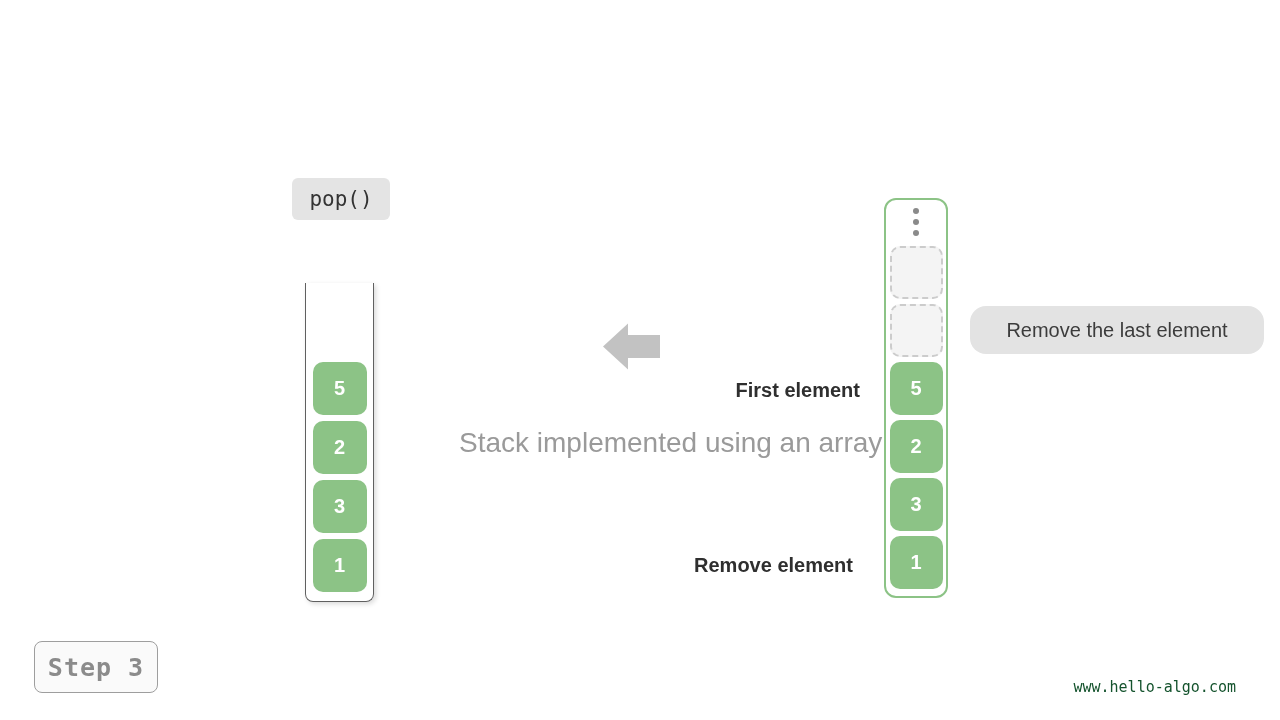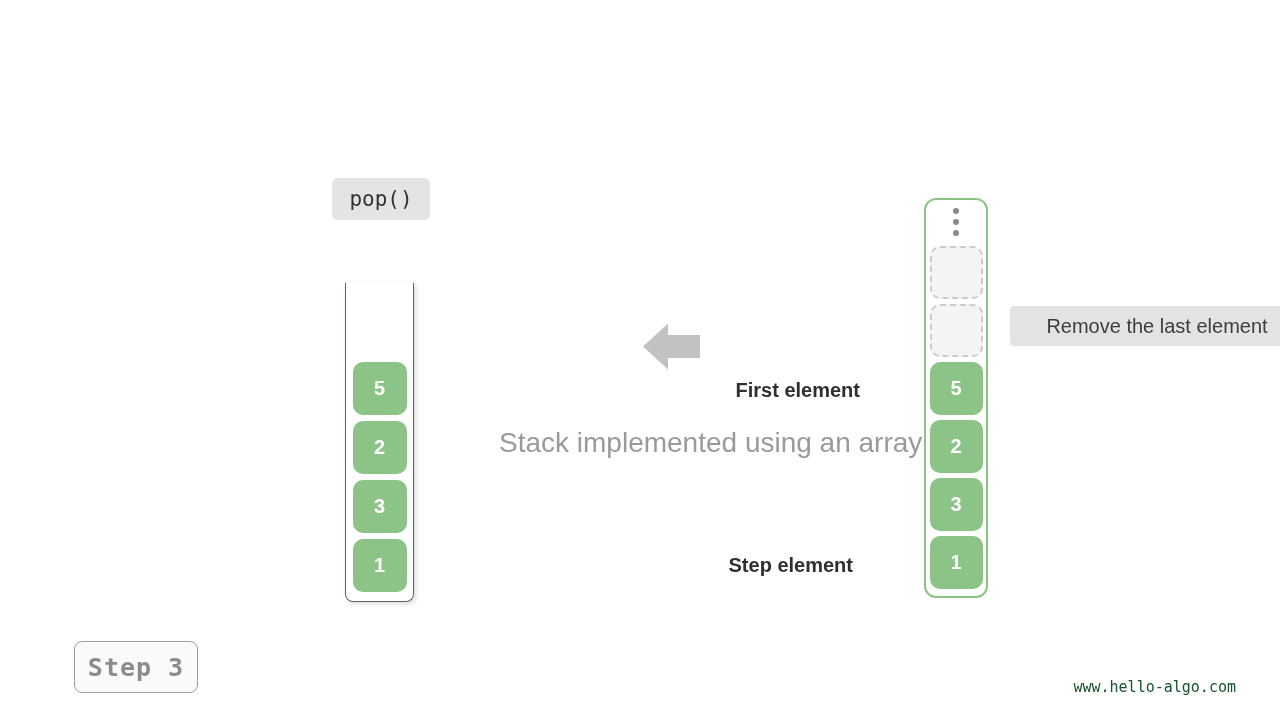--- a/index.html
+++ b/index.html
@@ -3,21 +3,21 @@
 <meta charset="utf-8">
 <style>
   html, body { margin: 0; padding: 0; }
   body {
     width: 1280px; height: 720px;
     background: #ffffff;
     position: relative;
     overflow: hidden;
     font-family: "Liberation Sans", sans-serif;
   }
-  .abs { position: absolute; margin-left: 40px; }
+  .abs { position: absolute; }
   .center { display: flex; align-items: center; justify-content: center; }
 
   
   .op-label {
     left: 292px; top: 178px; width: 98px; height: 42px;
     background: #e4e4e4; border-radius: 6px;
     color: #333333; font-family: "DejaVu Sans Mono", monospace;
     font-size: 21px;
   }
 
@@ -74,22 +74,22 @@
   }
   .annot-last { right: 420px; top: 379px; }
   .annot-first { right: 427px; top: 554px; }
   .caption {
     left: 459px; top: 427px;
     font-size: 28px; color: #9a9a9a; white-space: nowrap;
   }
 
   
   .tooltip {
-    left: 970px; top: 306px; width: 294px; height: 40px;
-    background: #e3e3e3; border-radius: 4px;
+    left: 970px; top: 306px; width: 294px; height: 48px;
+    background: #e3e3e3; border-radius: 16px;
     color: #3c3c3c; font-size: 20px;
   }
 
   
   .step-box {
     left: 34px; top: 641px; width: 124px; height: 52px;
     background: #fafafa;
     border: 1.5px solid #9e9e9e; border-radius: 8px;
     box-sizing: border-box;
     color: #8b8b8b; font-family: "DejaVu Sans Mono", monospace;
@@ -125,21 +125,21 @@
   </div>
 </div>
 
 <div class="abs arrow">
   <svg width="57" height="47" viewBox="0 0 57 47" xmlns="http://www.w3.org/2000/svg">
     <polygon points="0,23.5 25,0.5 25,12 57,12 57,35 25,35 25,46.5" fill="#c2c2c2"></polygon>
   </svg>
 </div>
 
 <div class="abs annot annot-last">First element</div>
-<div class="abs annot annot-first">Step element</div>
+<div class="abs annot annot-first">Remove element</div>
 <div class="abs caption">Stack implemented using an array</div>
 
 <div class="abs array-box">
   <div class="ellipsis">
     <span></span>
       <span></span>
       <span></span>
   </div>
   <div class="slot-empty"></div>
   <div class="slot-empty"></div>

